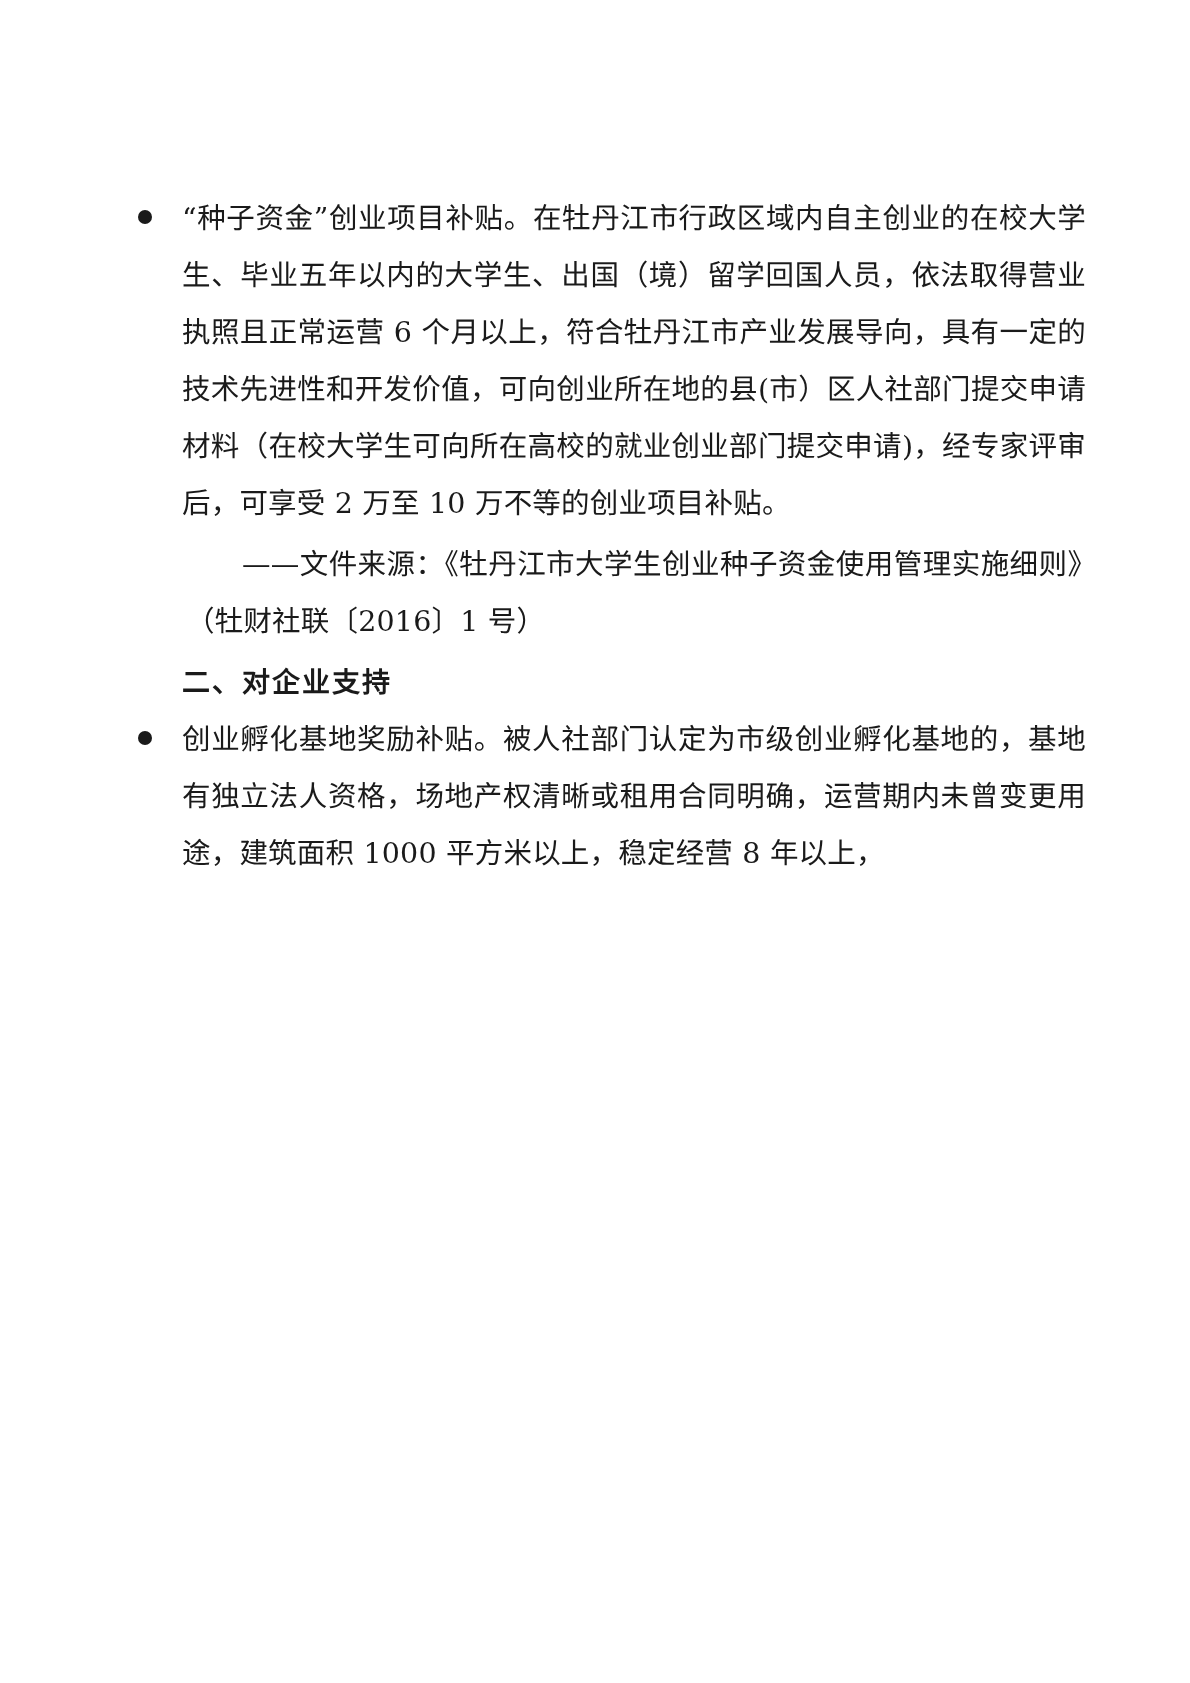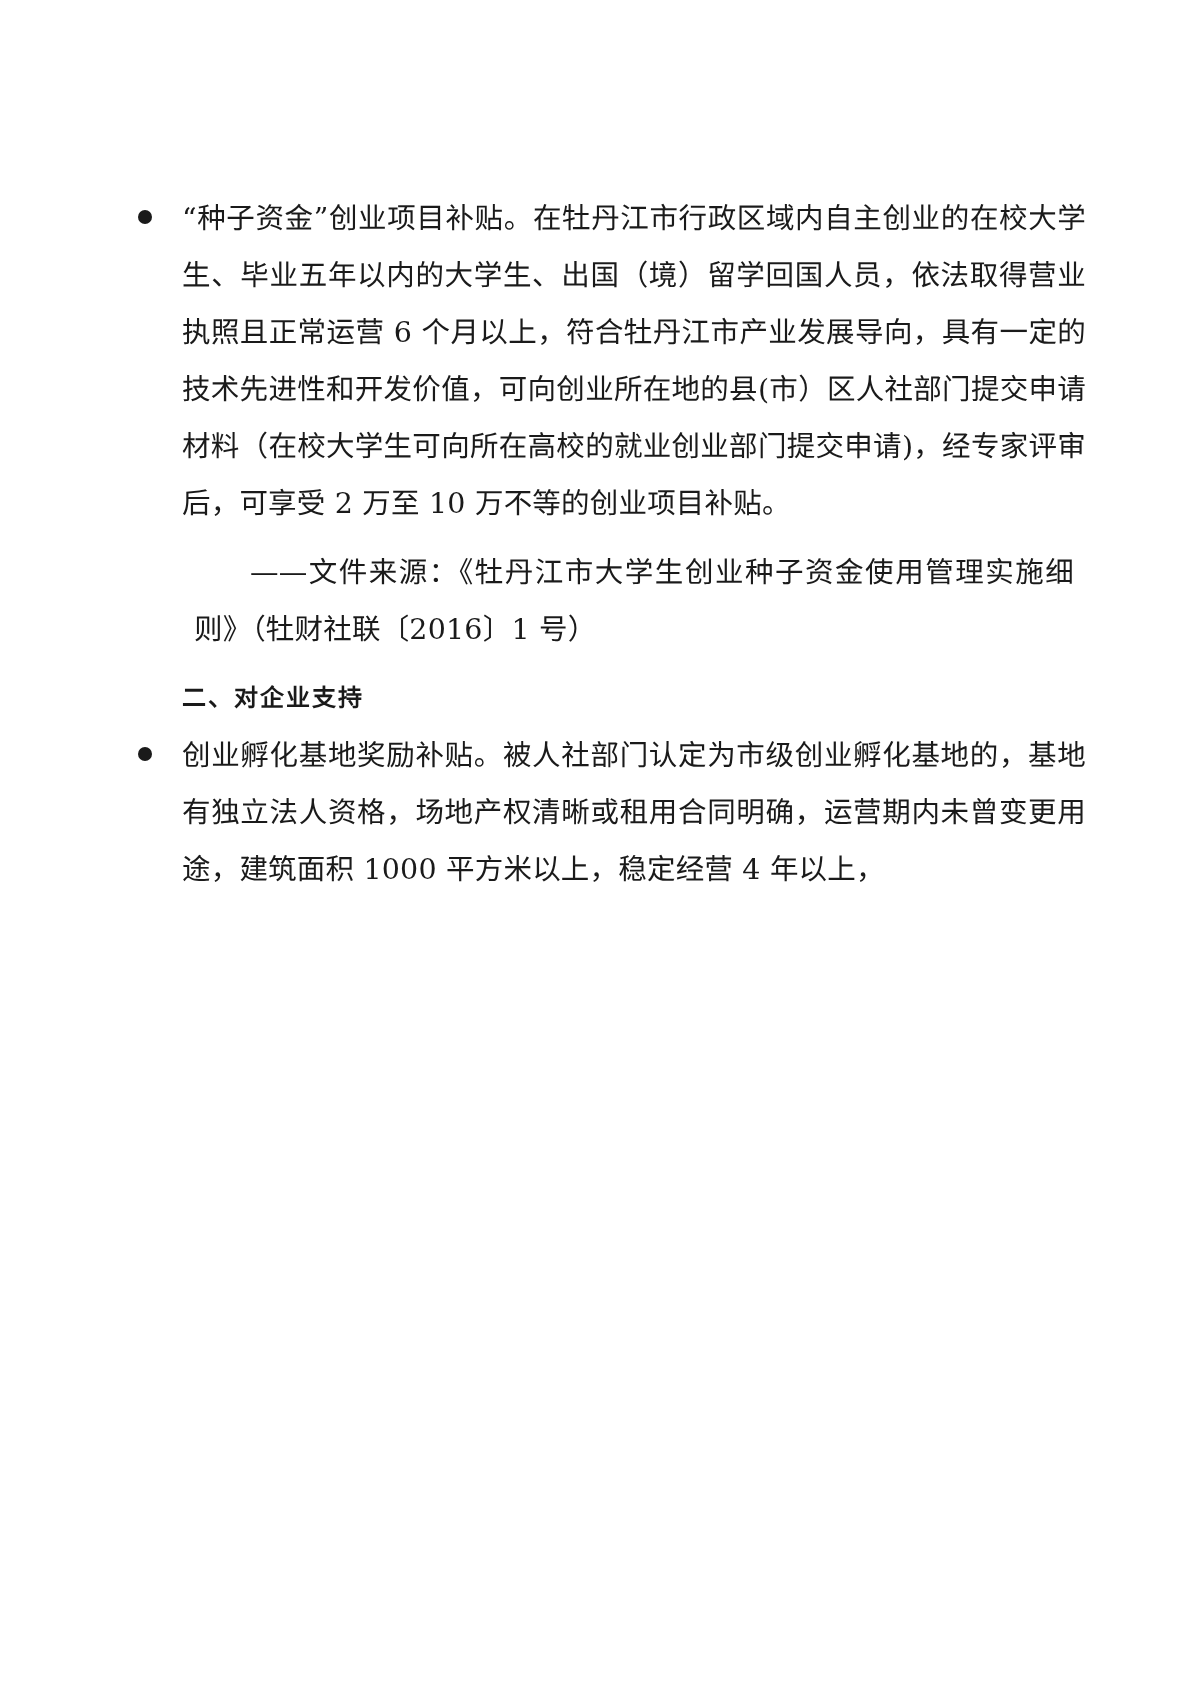--- a/index.html
+++ b/index.html
@@ -44,31 +44,31 @@
     width: 14px;
     height: 14px;
     background: #1a1a1a;
     border-radius: 50%;
   }
   .bullet-para .text {
     display: block;
   }
   
   .source-para {
-    margin: 12px;
+    margin: 4px;
     padding-left: 48px;
     text-indent: 56px;
   }
   .section-heading {
     margin: 0;
     padding-left: 48px;
     font-family: "DejaVu Sans", "Liberation Sans", sans-serif;
     font-weight: 600;
     letter-spacing: 2px;
-    font-size: 24px;
+    font-size: 28px;
     line-height: 57px;
   }
 </style>
 </head>
 <body>
 
 <div class="page">
   <div class="doc-body">
 
     <div class="bullet-para">
@@ -77,17 +77,17 @@
     </div>
 
     <div class="source-para">——文件来源：《牡丹江市大学生创业种子资金使用管理实施细则》（牡财社联〔2016〕1 号）</div>
 
     <div class="section-heading">二、对企业支持</div>
 
 
 
     <div class="bullet-para">
       <span class="bullet"></span>
-      <span class="text">创业孵化基地奖励补贴。被人社部门认定为市级创业孵化基地的，基地有独立法人资格，场地产权清晰或租用合同明确，运营期内未曾变更用途，建筑面积 1000 平方米以上，稳定经营 4 年以上，</span>
+      <span class="text">创业孵化基地奖励补贴。被人社部门认定为市级创业孵化基地的，基地有独立法人资格，场地产权清晰或租用合同明确，运营期内未曾变更用途，建筑面积 1000 平方米以上，稳定经营 8 年以上，</span>
     </div>
 
   </div>
 </div>
 
 </body></html>

